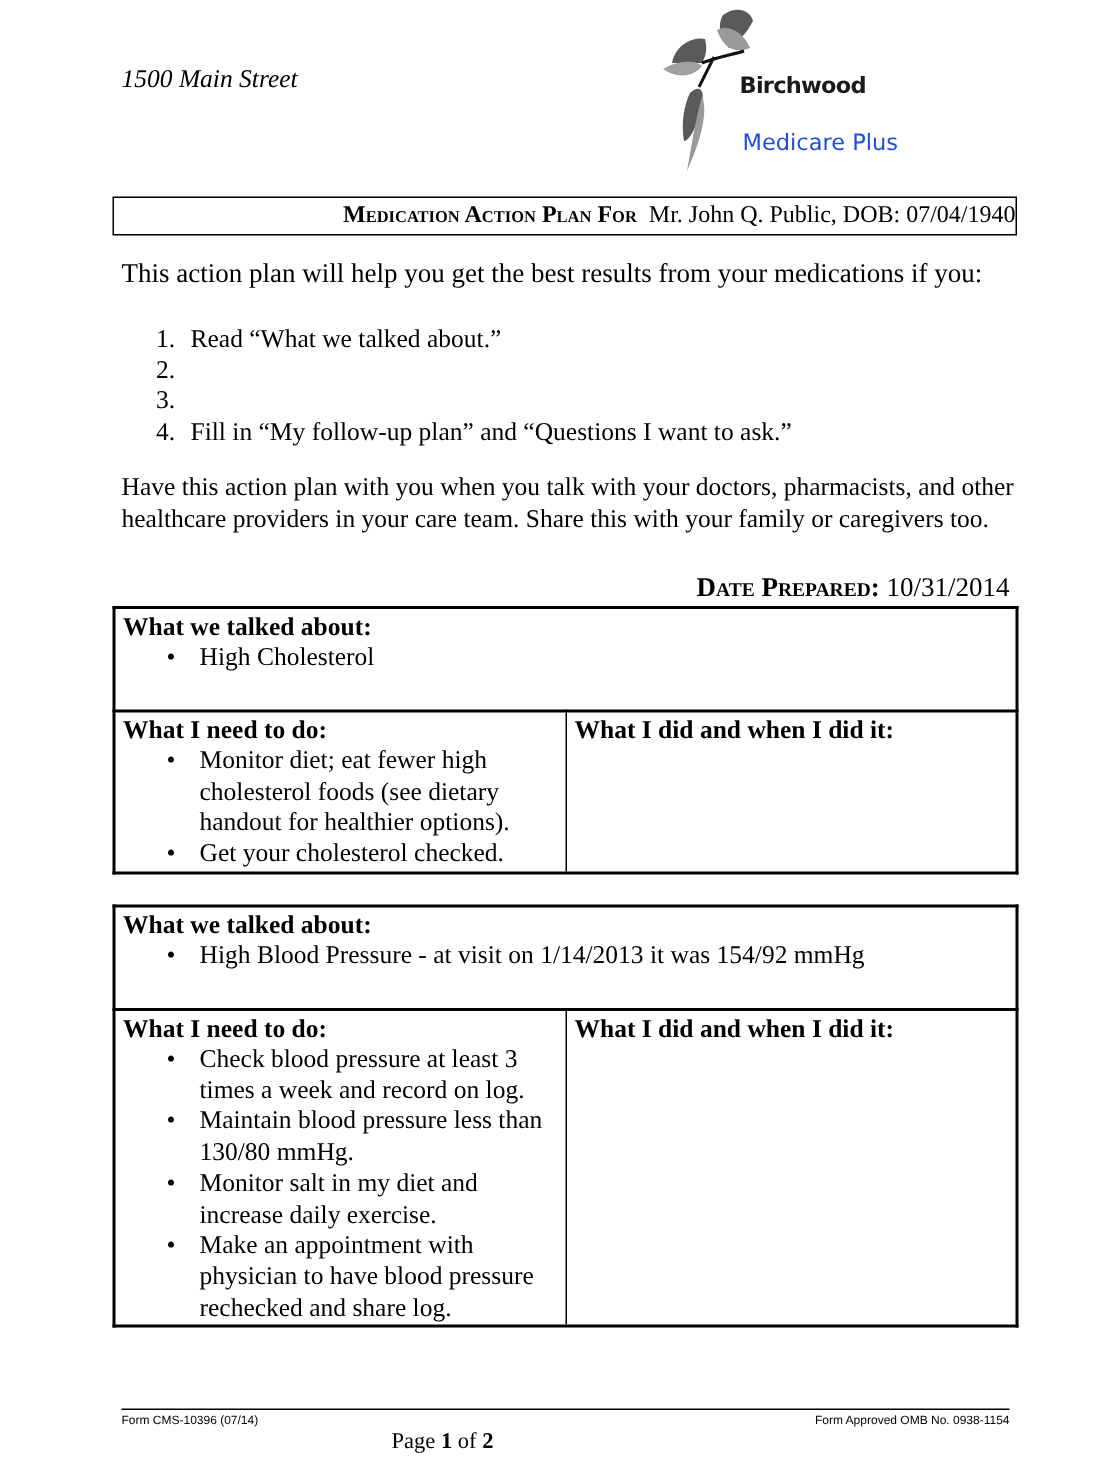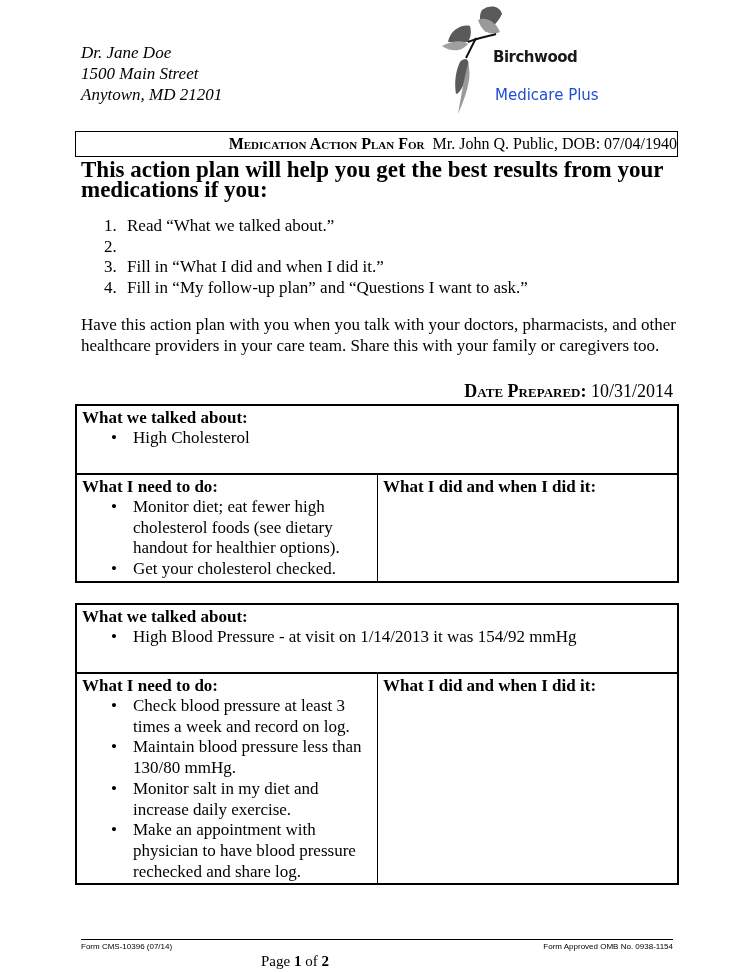--- a/index.html
+++ b/index.html
@@ -8,21 +8,21 @@
   .abs { position: absolute; }
   .address { left: 81px; top: 42px; font-style: italic; font-size: 17px; line-height: 21px; }
   .logo { left: 438px; top: 2px; width: 180px; height: 118px; }
   .logo-name { position: absolute; left: 55px; top: 46px; font-family: "DejaVu Sans", sans-serif;
                font-weight: bold; font-size: 15px; color: #1a1a1a; letter-spacing: -0.5px; }
   .logo-sub { position: absolute; left: 57px; top: 84px; font-family: "DejaVu Sans", sans-serif;
               font-size: 15px; color: #1d4ed8; }
   .title-box { left: 75px; top: 131px; width: 600px; height: 24px; border: 1px solid #000;
                font-size: 16px; line-height: 24px; padding-left: 5px; box-sizing: border-box; width: 603px; height: 26px; text-align: right; }
   .sc { font-weight: bold; font-variant: small-caps; }
-  .intro { left: 81px; top: 160px; font-size: 23px; line-height: 20px; font-weight: bold; }
+  .intro { left: 81px; top: 172px; font-size: 18px; line-height: 20px; }
   .steps { left: 104px; top: 216px; font-size: 17px; line-height: 20.5px; margin: 0; padding: 0; list-style: none; }
   .steps li { display: flex; }
   .steps .num { width: 23px; }
   .note { left: 81px; top: 315px; width: 600px; font-size: 17px; line-height: 20.5px; }
   .date { right: 72px; top: 380px; font-size: 18px; line-height: 22px; font-family: Liberation Serif, serif; }
   .date .sc { font-size: 18px; }
   table.plan { position: absolute; left: 75px; width: 604px; border-collapse: collapse; font-size: 17px; }
   table.plan td { border: 2px solid #000; vertical-align: top; padding: 2px 5px 1px 5px; }
   table.plan td.right { border-left: 1px solid #000; }
   table.plan td.left { border-right: 1px solid #000; }
@@ -33,23 +33,21 @@
   .footer-line { left: 81px; top: 939px; width: 592px; border-top: 1px solid #000; }
   .footer-left { left: 81px; top: 942px; font-family: "Liberation Sans", sans-serif; font-size: 8px; color: #000; }
   .footer-right { right: 72px; top: 942px; font-family: "Liberation Sans", sans-serif; font-size: 8px; color: #000; padding-left: 32px; }
   .page-no { left: 0; width: 590px; top: 953px; text-align: center; font-size: 15px; }
   .page-no b { font-weight: bold; }
 </style>
 </head>
 <body>
 
 <div class="abs address">
-  <div>Dr. Jane Doe</div>
   <div>1500 Main Street</div>
-  <div>Anytown, MD 21201</div>
 </div>
 
 <div class="abs logo">
   <svg width="70" height="118" viewBox="0 0 70 118" style="position:absolute;left:0;top:0;">
     <path d="M44 8 C52 2 62 4 64 12 C60 20 54 26 48 30 C42 24 40 14 44 8 Z" fill="#5a5a5a"></path>
     <path d="M40 18 C48 14 58 20 62 30 C52 34 44 30 40 18 Z" fill="#9a9a9a"></path>
     <path d="M10 40 C12 28 24 22 32 24 C34 32 32 36 30 40 Z" fill="#5a5a5a"></path>
     <path d="M4 44 C14 38 26 38 30 42 C24 50 12 50 4 44 Z" fill="#a0a0a0"></path>
     <path d="M30 40 C40 36 52 34 58 32" stroke="#111" stroke-width="2" fill="none"></path>
     <path d="M38 36 C34 44 32 48 28 56" stroke="#111" stroke-width="2" fill="none"></path>
@@ -70,21 +68,20 @@
 <ol class="abs steps">
   <li>
       <span class="num">1.</span>
       <span>Read “What we talked about.”</span>
     </li>
   <li>
       <span class="num">2.</span>
     </li>
   <li>
       <span class="num">3.</span>
-      <span>Fill in “What I did and when I did it.”</span>
     </li>
   <li>
       <span class="num">4.</span>
       <span>Fill in “My follow-up plan” and “Questions I want to ask.”</span>
     </li>
 </ol>
 
 <div class="abs note">Have this action plan with you when you talk with your doctors, pharmacists, and other healthcare providers in your care team.  Share this with your family or caregivers too.</div>
 
 <div class="abs date">

